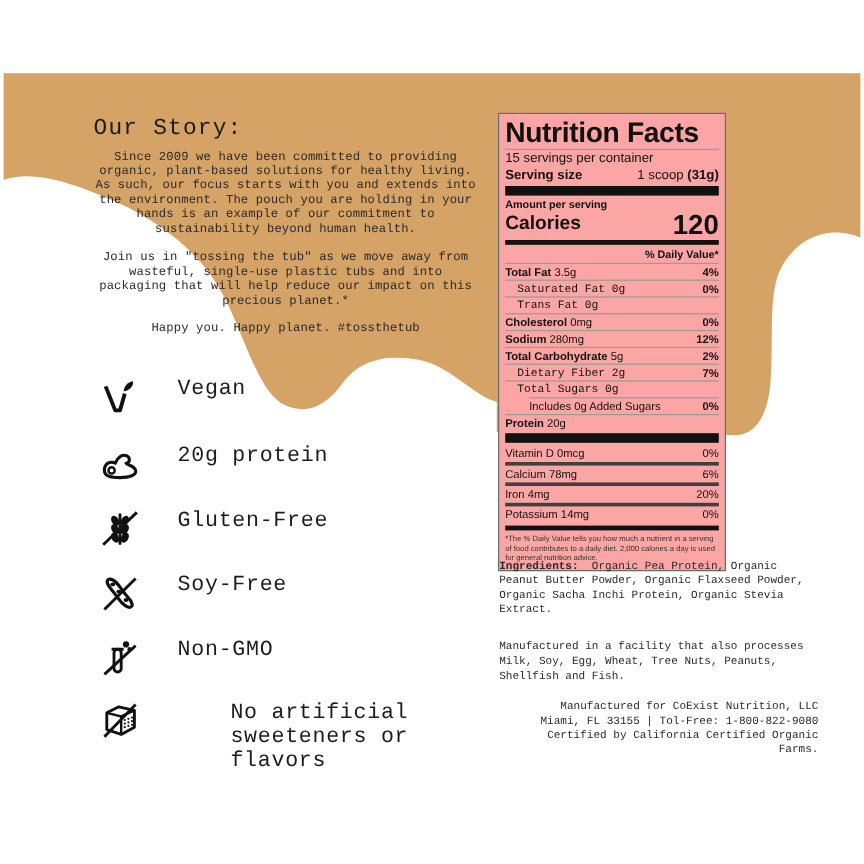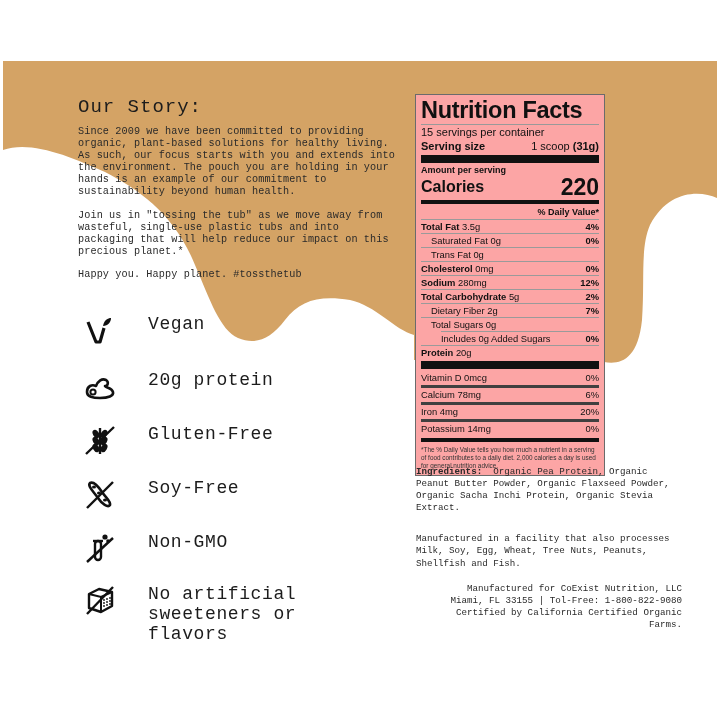--- a/index.html
+++ b/index.html
@@ -14,20 +14,21 @@
       position: absolute; left: 78px; top: 96px; width: 320px; z-index: 2;
     }
     .story h1 {
       margin: 0 0 8px 0; font-weight: normal;
       font-family: "Liberation Mono", "DejaVu Sans Mono", monospace;
       font-size: 19px; letter-spacing: 1px; color: #1c1c1c;
     }
     .story p {
       margin: 0 0 11px 0; font-size: 10.2px; line-height: 12.1px; color: #2a2a2a;
       letter-spacing: 0.1px;
+      text-align: center;
     }
     .features { position: absolute; left: 84px; top: 314px; z-index: 2; }
     .feature {
       display: flex; align-items: flex-start; position: absolute; left: 0;
     }
     .feature .ficon { width: 32px; height: 32px; display: inline-block; }
     .feature .ficon svg { width: 32px; height: 32px; }
     .feature .flabel {
       margin-left: 32px; font-size: 18px; line-height: 20px; color: #1c1c1c;
       letter-spacing: 0.6px; white-space: pre-line; width: 200px;
@@ -38,21 +39,21 @@
       background: #fca5a5; border: 1px solid #6b6b6b;
       font-family: "Liberation Sans", "DejaVu Sans", sans-serif;
       padding: 2px 5px 4px 5px; box-sizing: border-box; color: #111;
     }
     .nf-title { font-size: 23.5px; font-weight: bold; line-height: 26px; letter-spacing: -0.3px; }
     .nf-hr { height: 1px; background: #999; margin: 1px 0; }
     .nf-thick { height: 8px; background: #111; margin: 2px 0; }
     .nf-medium { height: 4px; background: #111; margin: 2px 0; }
     .nf-row { display: flex; justify-content: space-between; font-size: 9.4px; line-height: 13px; border-top: 1px solid #9a9a9a; gap: 24px; }
     .nf-row b { font-weight: bold; }
-    .nf-row .indent1 { padding-left: 10px; }
+    .nf-row .indent1 { padding-left: 10px; font-family: Liberation Mono, monospace; }
     .nf-servings { font-size: 11px; line-height: 13px; }
     .nf-size { display: flex; justify-content: space-between; font-size: 11px; line-height: 14px; }
     .nf-amount { font-size: 9px; font-weight: bold; line-height: 11px; margin-top: 1px; }
     .nf-cal { display: flex; justify-content: space-between; align-items: flex-end; line-height: 22px; }
     .nf-cal .l { font-size: 16px; font-weight: bold; }
     .nf-cal .r { font-size: 23px; font-weight: bold; }
     .nf-dv { text-align: right; font-size: 9px; font-weight: bold; line-height: 13px; }
     .nf-vit { display: flex; justify-content: space-between; font-size: 9.4px; line-height: 14px; border-top: 3px solid #404040; }
     .nf-vit.first { border-top: none; }
     .nf-foot { font-size: 6.4px; line-height: 8.2px; color: #333; padding-top: 2px; }
@@ -143,21 +144,21 @@
       <svg viewBox="0 0 32 32">
           <rect x="11" y="9" width="6" height="19" rx="3" fill="none" stroke="#111" stroke-width="2.4"></rect>
           <line x1="9" y1="9" x2="19" y2="9" stroke="#111" stroke-width="2.4"></line>
           <circle cx="21" cy="5" r="2.6" fill="#111"></circle>
           <circle cx="24" cy="9" r="1.8" fill="#111"></circle>
           <path d="M3 30 L29 6" stroke="#111" stroke-width="2.4"></path>
         </svg>
     </span>
     <span class="flabel">Non-GMO</span>
   </div>
-  <div class="feature" style="top:270px;">
+  <div class="feature" style="top:270px;gap:44px;">
     <span class="ficon">
       <svg viewBox="0 0 32 32">
           <path d="M5 10 L15 5 L28 8 L28 22 L17 28 L5 24 Z" fill="none" stroke="#111" stroke-width="2.4" stroke-linejoin="round"></path>
           <path d="M5 10 L17 13 L28 8 M17 13 L17 28" fill="none" stroke="#111" stroke-width="2"></path>
           <g fill="#111">
             <circle cx="20" cy="16" r="0.9"></circle>
             <circle cx="23" cy="15" r="0.9"></circle>
             <circle cx="26" cy="14" r="0.9"></circle>
             <circle cx="20" cy="19" r="0.9"></circle>
             <circle cx="23" cy="18" r="0.9"></circle>
@@ -180,21 +181,21 @@
   <div class="nf-hr"></div>
   <div class="nf-servings">15 servings per container</div>
   <div class="nf-size">
     <b>Serving size</b>
     <span><span>1 scoop</span> <b>(31g)</b></span>
   </div>
   <div class="nf-thick"></div>
   <div class="nf-amount">Amount per serving</div>
   <div class="nf-cal">
     <span class="l">Calories</span>
-    <span class="r">220</span>
+    <span class="r">120</span>
   </div>
   <div class="nf-medium"></div>
   <div class="nf-dv">% Daily Value*</div>
 
   <div class="nf-row">
     <span><b>Total Fat</b> <span>3.5g</span></span>
     <b>4%</b>
   </div>
   <div class="nf-row">
     <span class="indent1"><span>Saturated Fat</span> <span>0g</span></span>

